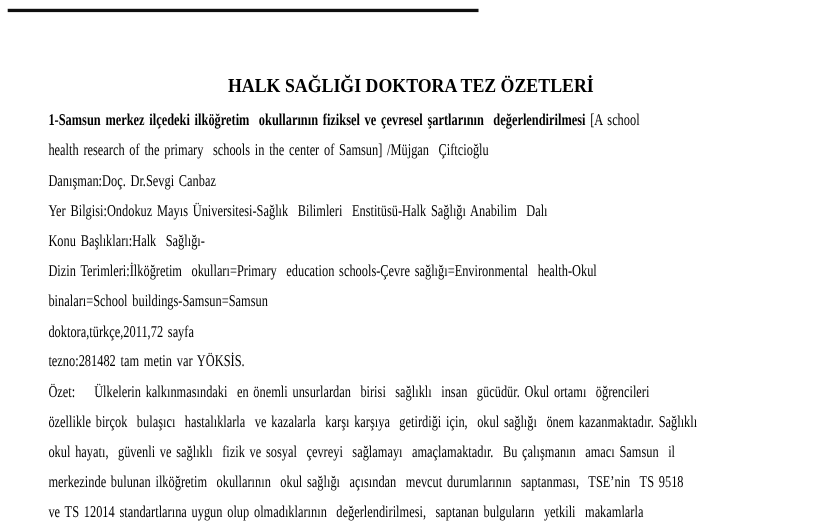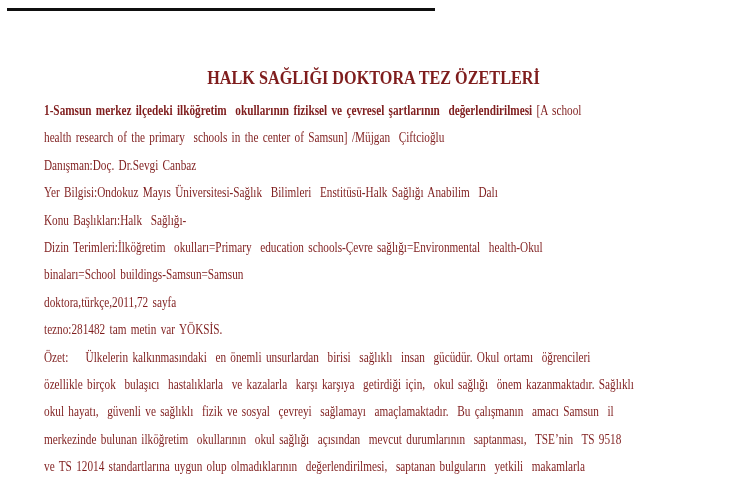--- a/index.html
+++ b/index.html
@@ -3,21 +3,21 @@
 <meta charset="utf-8">
 <style>
   html, body { margin: 0; padding: 0; background: #ffffff; }
   .page {
     position: relative;
     width: 747px;
     height: 477px;
     background: #ffffff;
     overflow: hidden;
     font-family: "Liberation Serif", "DejaVu Serif", serif;
-    color: #7f1d1d;
+    color: #000000;
   }
   .scan-line {
     position: absolute;
     left: 7px;
     top: 8px;
     width: 428px;
     height: 3px;
     background: #0f0f0f;
   }
   .title {

